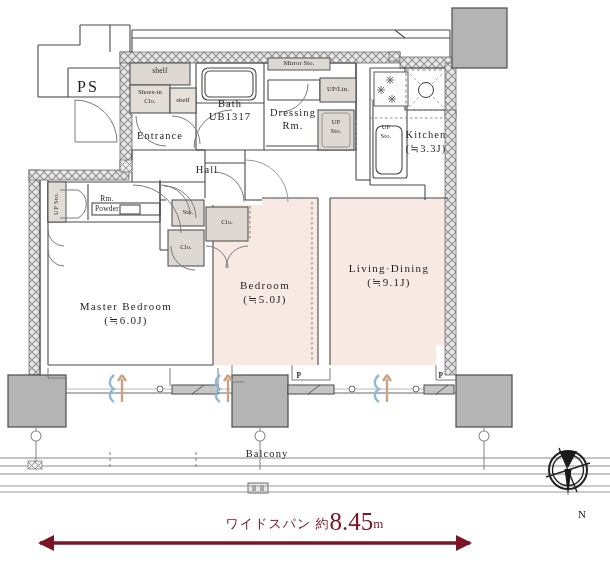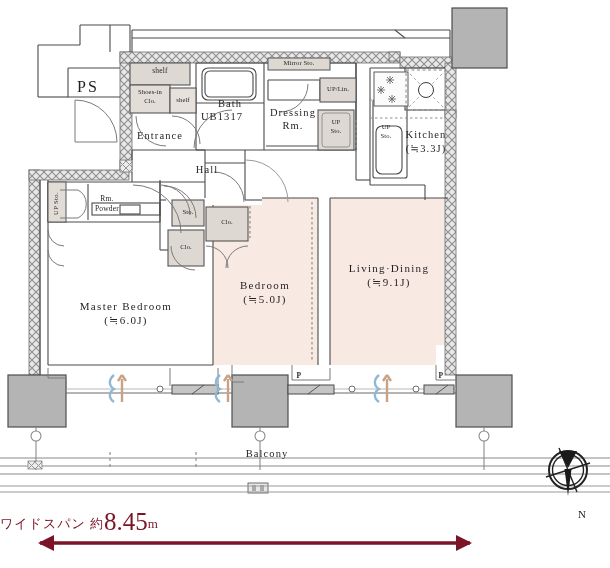--- a/index.html
+++ b/index.html
@@ -10,21 +10,21 @@
   .lbl{position:absolute;text-align:center;line-height:1.18;
        font-family:"Liberation Serif","DejaVu Serif",serif;color:#231f20;
        letter-spacing:.5px;white-space:nowrap;}
   .lbl.room{font-size:11px;letter-spacing:1.3px;}
   .lbl.room2{font-size:10.5px;letter-spacing:1.1px;}
   .lbl.small{font-size:7.5px;letter-spacing:.2px;}
   .lbl.tiny{font-size:6.6px;letter-spacing:.1px;}
   .lbl.ps{font-size:16px;letter-spacing:2px;}
   .lbl.vert{writing-mode:vertical-rl;transform:rotate(180deg);
             letter-spacing:.4px;}
-  .span-text{position:absolute;left:0;top:508px;width:610px;text-align:left;
+  .span-text{position:absolute;left:0;top:508px;width:610px;text-align:center;
      color:#7b1427;font-size:15px;letter-spacing:1px;
      font-family:"Liberation Serif","DejaVu Serif",serif;}
   .span-text .num{font-size:25px;letter-spacing:0px;vertical-align:-2px;}
   .span-text .jp{font-size:13px;}
   .span-text .unit{font-size:13px;}
   .compass-n{position:absolute;left:578px;top:508px;font-size:11px;
      font-family:"Liberation Serif","DejaVu Serif",serif;}
 </style>
 </head>
 <body>
@@ -311,21 +311,21 @@
 </svg>
 
 <div class="lbl ps" style="left:60px;top:78px;width:56px;">PS</div>
 <div class="lbl small" style="left:130px;top:67px;width:60px;">shelf</div>
 <div class="lbl tiny" style="left:128px;top:88px;width:44px;">Shoes-in</div>
 <div class="lbl tiny" style="left:128px;top:97px;width:44px;">Clo.</div>
 <div class="lbl tiny" style="left:169px;top:96px;width:28px;">shelf</div>
 <div class="lbl room2" style="left:124px;top:118px;width:72px;margin-top:12px;">Entrance</div>
 
 <div class="lbl room2" style="left:196px;top:98px;width:68px;">Bath</div>
-<div class="lbl room2" style="left:188px;top:111px;width:68px;">UB1317</div>
+<div class="lbl room2" style="left:196px;top:111px;width:68px;">UB1317</div>
 
 <div class="lbl tiny" style="left:268px;top:59px;width:62px;">Mirror Sto.</div>
 <div class="lbl room2" style="left:260px;top:107px;width:66px;">Dressing</div>
 <div class="lbl room2" style="left:260px;top:120px;width:66px;">Rm.</div>
 <div class="lbl tiny" style="left:320px;top:85px;width:36px;">UP/Lin.</div>
 <div class="lbl tiny" style="left:318px;top:118px;width:36px;">UP</div>
 <div class="lbl tiny" style="left:318px;top:127px;width:36px;">Sto.</div>
 <div class="lbl tiny" style="left:372px;top:123px;width:28px;">UP</div>
 <div class="lbl tiny" style="left:372px;top:132px;width:28px;">Sto.</div>
 

